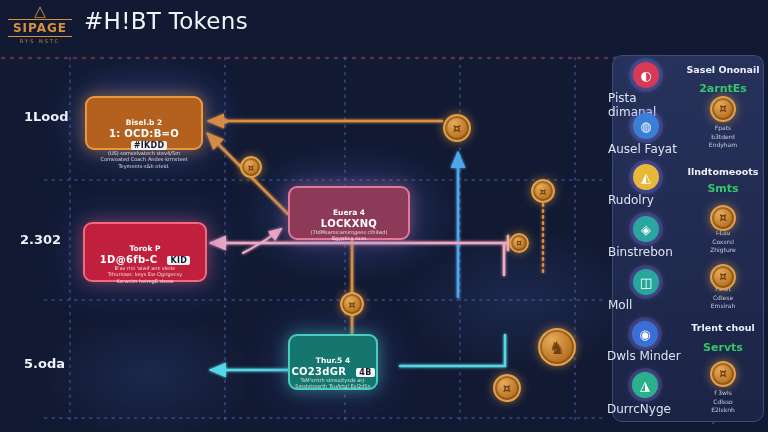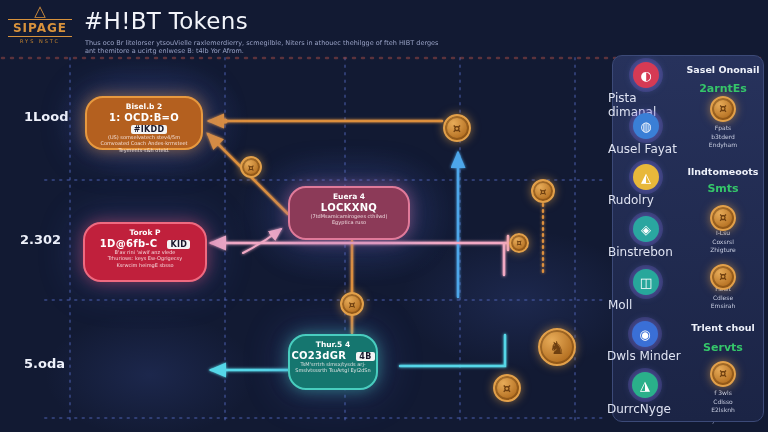--- a/index.html
+++ b/index.html
@@ -14,21 +14,21 @@
   
   .logo{left:8px;top:4px;width:64px;text-align:center;color:#d8923c;}
   .logo .pyr{font-size:15px;line-height:15px;}
   .logo .lt{font-size:12px;font-weight:bold;letter-spacing:1px;border-bottom:1px solid #d8923c;border-top:1px solid #d8923c;padding:1px 0;}
   .logo .ls{font-size:5px;letter-spacing:2px;margin-top:1px;color:#c8862f;}
   .title{left:84px;top:8px;font-size:23px;font-weight:normal;color:#f2f4fa;letter-spacing:.3px;}
   .subtitle{left:85px;top:39px;font-size:6.5px;line-height:8px;color:#98a1c4;}
   
   .rowlab{font-size:13px;font-weight:bold;color:#eef1fa;}
   
-  .node{border-radius:18px;text-align:center;padding-top:4px;box-sizing:border-box;}
+  .node{border-radius:9px;text-align:center;padding-top:20px;box-sizing:border-box;}
   .n-title{font-size:7.5px;font-weight:bold;color:#fff;}
   .n-code{font-size:10px;font-weight:bold;color:#fff;letter-spacing:.3px;margin-top:1px;}
   .n-line{font-size:5px;line-height:6.3px;color:rgba(255,245,245,.85);}
   .badge{display:inline-block;background:#f4f4f4;color:#18182c;font-size:8px;font-weight:bold;padding:0 3px;border-radius:2px;margin-left:10px;}
   .badge:empty{display:none;}
   .nd-orange{background:#b4601f;border:2px solid #e8993f;box-shadow:0 0 16px rgba(235,150,60,.55),0 0 38px 8px rgba(80,110,220,.22);}
   .nd-pink{background:#8c3a58;border:2px solid #e07a9a;box-shadow:0 0 16px rgba(230,120,160,.45),0 0 38px 8px rgba(80,110,220,.22);}
   .nd-red{background:#c0203c;border:2px solid #ef6a80;box-shadow:0 0 16px rgba(235,80,110,.5),0 0 38px 8px rgba(80,110,220,.22);}
   .nd-blue{background:#1c538e;border:2px solid #5aa0dc;box-shadow:0 0 16px rgba(90,160,230,.55),0 0 38px 8px rgba(80,110,220,.22);}
   .nd-teal{background:#15766f;border:2px solid #49cdbf;box-shadow:0 0 16px rgba(70,205,190,.5),0 0 38px 8px rgba(80,110,220,.22);}
@@ -106,24 +106,20 @@
       <path d="M557,343 L557,336" stroke="#55d7e8" stroke-width="2.5" marker-end="url(#ar-c)"></path>
     </g>
   </svg>
 
   <div class="abs logo">
     <div class="pyr">△</div>
     <div class="lt">SIPAGE</div>
     <div class="ls">RYS NSTC</div>
   </div>
   <div class="abs title">#H!BT Tokens</div>
-  <div class="abs subtitle">
-    <div>Thus oco Br litelorser ytsouVielle raxlemerdierry, scmegilble, Niters in athouec thehilgge of fteh HIBT derges</div>
-    <div>ant themitore a ucirtg enlwese B: t4lb Yor Afrom.</div>
-  </div>
 
   <div class="abs rowlab" style="left:24px;top:109px;z-index:2">1Lood</div>
   <div class="abs rowlab" style="left:20px;top:232px;z-index:2">2.302</div>
   <div class="abs rowlab" style="left:24px;top:356px;z-index:2">5.oda</div>
 
   <div class="abs node nd-orange" style="left:85px;top:96px;width:118px;height:54px;z-index:2">
     <div class="n-title">Bisel.b 2</div>
     <div class="n-code"><span>1: OCD:B=O</span><span class="badge">#IKDD</span></div>
     <div class="n-line">(US) somselvatech stev4/5m</div>
     <div class="n-line">Comvoated Coach Andes-krmsteet</div>

